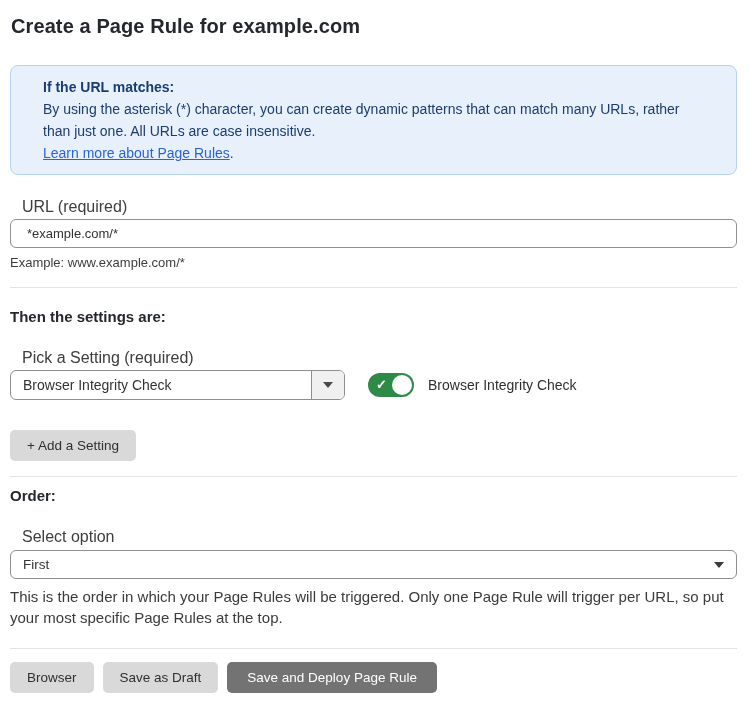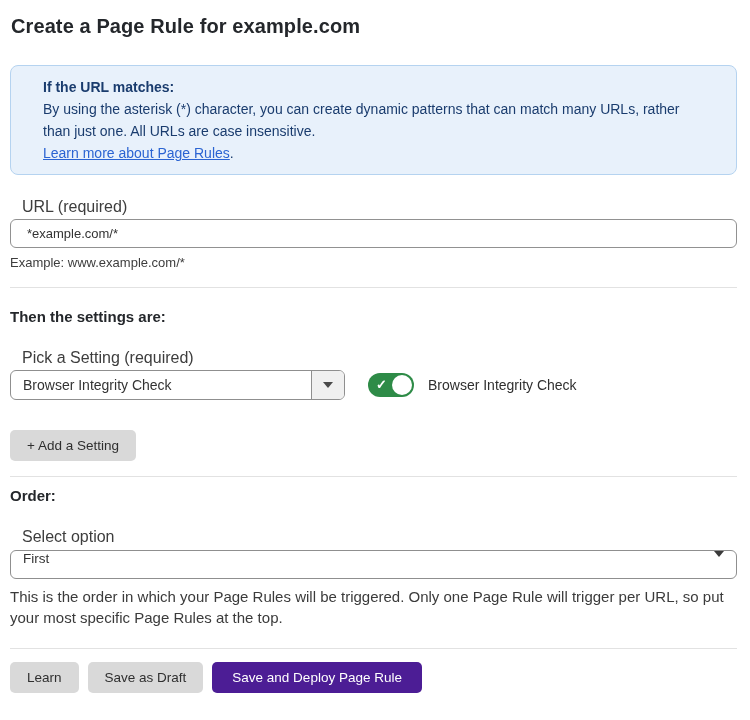--- a/index.html
+++ b/index.html
@@ -155,35 +155,35 @@
     justify-content: center;
     height: 31px;
     border: none;
     border-radius: 5px;
     font-family: "Liberation Sans", sans-serif;
     font-size: 13.5px;
     cursor: pointer;
     white-space: nowrap;
   }
   .btn-gray { background: #d9d9d9; color: #2f2f2f; padding: 0 17px; }
-  .btn-blue { background: #4c1d95; color: #ffffff; padding: 0 20px; }
+  .btn-blue { background: #737373; color: #ffffff; padding: 0 20px; }
 
   .add-setting-btn { margin-top: 30px; }
 
   
   .select-box {
     margin-top: 6px;
     box-sizing: border-box;
     width: 100%;
     height: 29px;
     border: 1px solid #8f8f8f;
     border-radius: 6px;
     background: #fff;
     display: flex;
-    align-items: flex-start;
+    align-items: center;
     justify-content: space-between;
     padding: 0 12px;
     cursor: pointer;
   }
   .select-value { font-size: 13.5px; color: #333; }
   .select-arrow {
     width: 0; height: 0;
     border-left: 5px solid transparent;
     border-right: 5px solid transparent;
     border-top: 6px solid #3a3a3a;
@@ -253,18 +253,18 @@
   <div class="select-box">
     <span class="select-value">First</span>
     <span class="select-arrow"></span>
   </div>
 
   <div class="order-helper">This is the order in which your Page Rules will be triggered. Only one Page Rule will trigger per URL, so put your most specific Page Rules at the top.</div>
 
   <hr class="divider footer-divider">
 
   <div class="footer-actions">
-    <button class="btn btn-gray">Learn</button>
+    <button class="btn btn-gray">Browser</button>
     <button class="btn btn-gray">Save as Draft</button>
     <button class="btn btn-blue">Save and Deploy Page Rule</button>
   </div>
 
 </div>
 
 </body></html>

